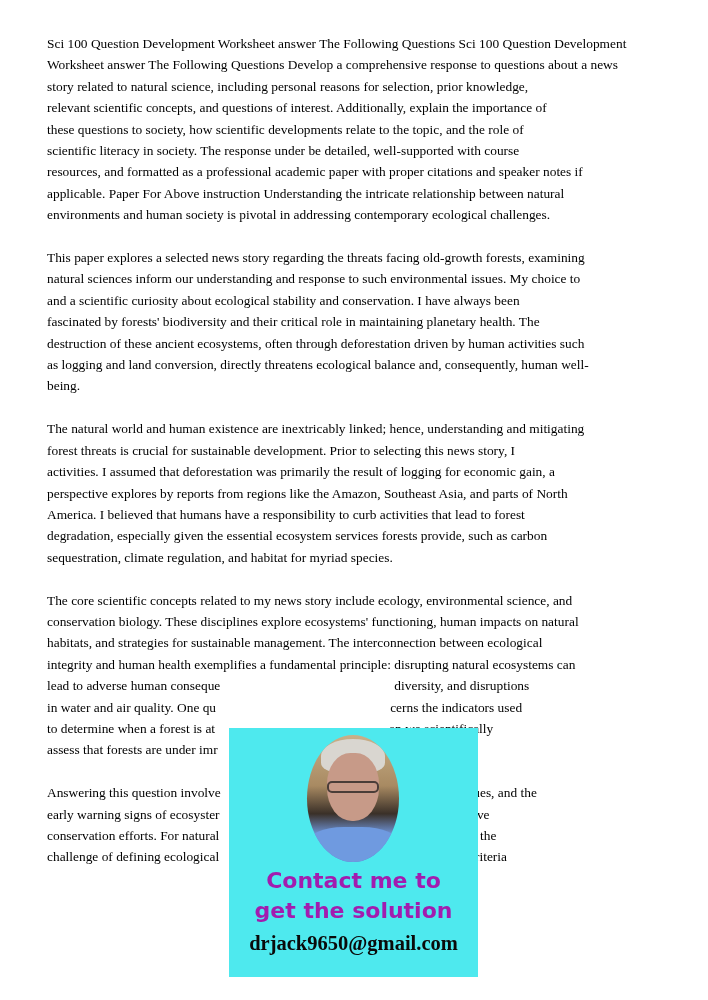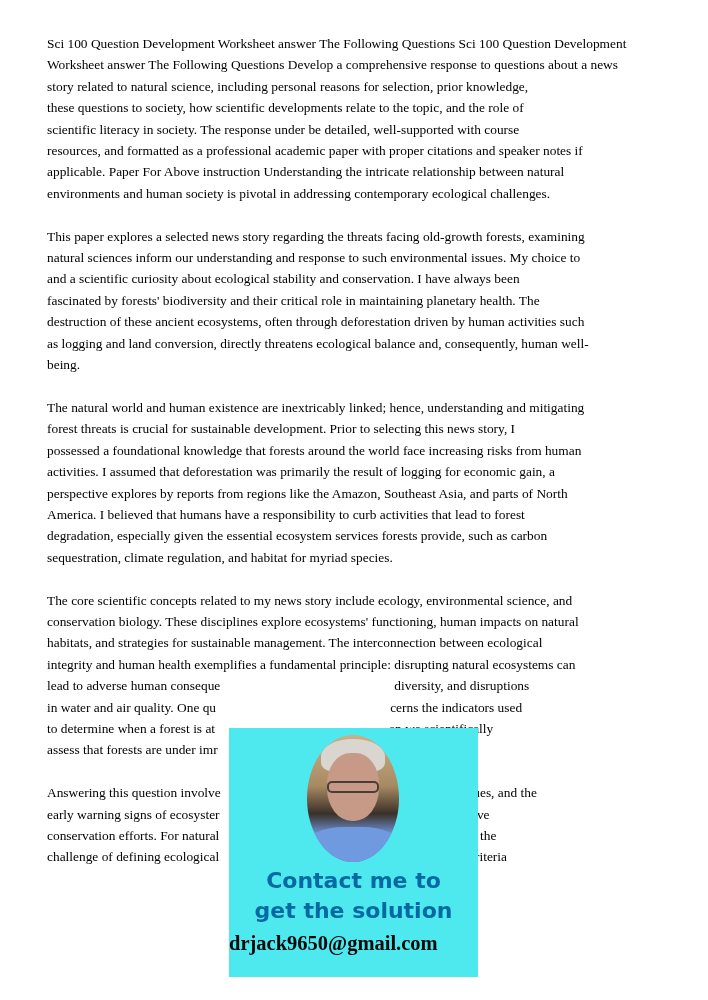--- a/index.html
+++ b/index.html
@@ -19,54 +19,54 @@
     position: absolute; left: 78px; top: 7px; width: 92px; height: 127px;
     border-radius: 50%; overflow: hidden;
     background: linear-gradient(180deg, #c9b089 0%, #a88a62 40%, #3a3028 62%, #6e93d6 78%, #5a84cf 100%);
   }
   .avatar .hair { position:absolute; left:14px; top:4px; width:64px; height:34px; border-radius:50% 50% 30% 30%; background:#d9d6d0; }
   .avatar .face { position:absolute; left:20px; top:18px; width:52px; height:68px; border-radius:45% 45% 48% 48%; background:#c79a88; }
   .avatar .glasses { position:absolute; left:20px; top:46px; width:52px; height:12px; border:2px solid #4a3d38; border-radius:5px; box-sizing:border-box; }
   .avatar .shirt { position:absolute; left:0; top:92px; width:92px; height:40px; background:#6f9ae0; border-radius:40% 40% 0 0; }
   .promo-title {
     position: absolute; left: 0; top: 138px; width: 249px; text-align: center;
-    font-family: "DejaVu Sans", sans-serif; font-weight: bold; font-size: 22px; line-height: 30px; color: #0369a1;
+    font-family: "DejaVu Sans", sans-serif; font-weight: bold; font-size: 22px; line-height: 30px; color: #a21caf;
   }
   .promo-email {
-    position: absolute; left: 0; top: 204px; width: 249px; text-align: left;
+    position: absolute; left: 0; top: 204px; width: 249px; text-align: center;
     font-family: "Liberation Serif", "DejaVu Serif", serif; font-weight: bold; font-size: 20.5px; color: #0a0a0a;
   }
 </style>
 </head>
 <body>
 
 <div class="page">
   <p class="para">
     <span class="line">Sci 100 Question Development Worksheet answer The Following Questions Sci 100 Question Development</span>
     <span class="line">Worksheet answer The Following Questions Develop a comprehensive response to questions about a news</span>
     <span class="line">story related to natural science, including personal reasons for selection, prior knowledge,</span>
+    <span class="line">relevant scientific concepts, and questions of interest. Additionally, explain the importance of</span>
     <span class="line">these questions to society, how scientific developments relate to the topic, and the role of</span>
     <span class="line">scientific literacy in society. The response under be detailed, well-supported with course</span>
     <span class="line">resources, and formatted as a professional academic paper with proper citations and speaker notes if</span>
     <span class="line">applicable. Paper For Above instruction Understanding the intricate relationship between natural</span>
     <span class="line">environments and human society is pivotal in addressing contemporary ecological challenges.</span>
   </p>
   <p class="para">
     <span class="line">This paper explores a selected news story regarding the threats facing old-growth forests, examining</span>
     <span class="line">natural sciences inform our understanding and response to such environmental issues. My choice to</span>
     <span class="line">and a scientific curiosity about ecological stability and conservation. I have always been</span>
     <span class="line">fascinated by forests' biodiversity and their critical role in maintaining planetary health. The</span>
     <span class="line">destruction of these ancient ecosystems, often through deforestation driven by human activities such</span>
     <span class="line">as logging and land conversion, directly threatens ecological balance and, consequently, human well-</span>
     <span class="line">being.</span>
   </p>
   <p class="para">
     <span class="line">The natural world and human existence are inextricably linked; hence, understanding and mitigating</span>
     <span class="line">forest threats is crucial for sustainable development. Prior to selecting this news story, I</span>
-    <span class="line">possessed a foundational knowledge that forests around the world face increasing risks from human</span>
     <span class="line">activities. I assumed that deforestation was primarily the result of logging for economic gain, a</span>
     <span class="line">perspective explores by reports from regions like the Amazon, Southeast Asia, and parts of North</span>
     <span class="line">America. I believed that humans have a responsibility to curb activities that lead to forest</span>
     <span class="line">degradation, especially given the essential ecosystem services forests provide, such as carbon</span>
     <span class="line">sequestration, climate regulation, and habitat for myriad species.</span>
   </p>
   <p class="para">
     <span class="line">The core scientific concepts related to my news story include ecology, environmental science, and</span>
     <span class="line">conservation biology. These disciplines explore ecosystems' functioning, human impacts on natural</span>
     <span class="line">habitats, and strategies for sustainable management. The interconnection between ecological</span>

